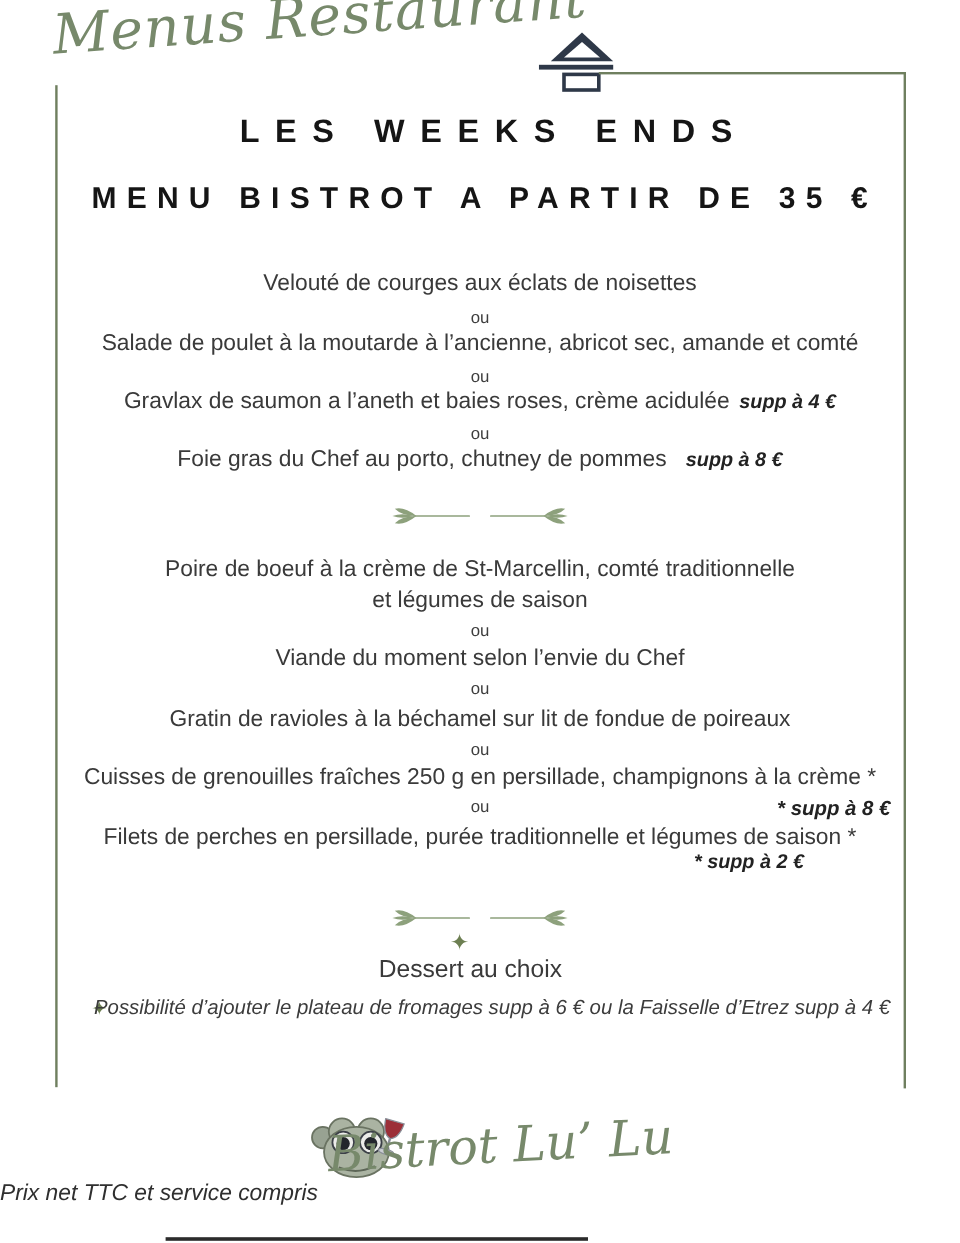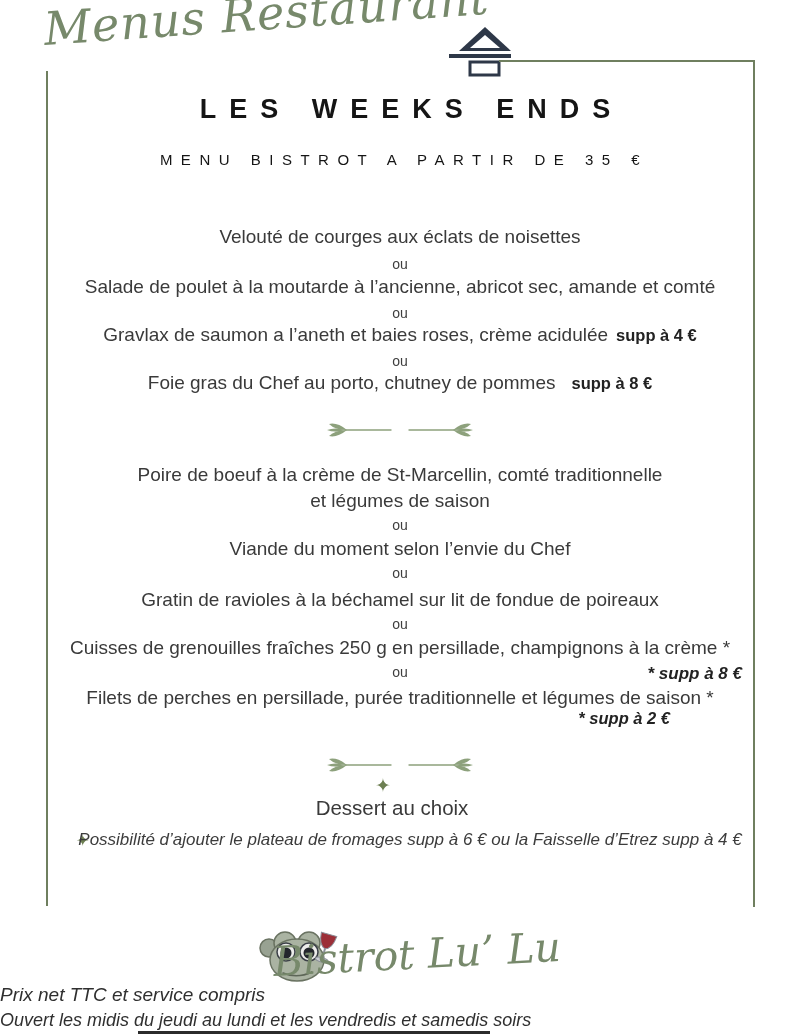--- a/index.html
+++ b/index.html
@@ -17,25 +17,25 @@
   .brand-script{
     position:absolute;left:42px;top:2px;
     font-family:"DejaVu Serif",serif;font-style:italic;
     font-size:46px;color:#77896b;transform:rotate(-4deg);transform-origin:left top;
     letter-spacing:1px;white-space:nowrap;
   }
   .house{position:absolute;left:449px;top:26px;}
   
   .center{position:absolute;left:0;width:800px;text-align:center;}
   .title-main{top:94px;font-size:27px;font-weight:bold;color:#151515;letter-spacing:13px;padding-left:23px;box-sizing:border-box;}
-  .title-sub{top:151px;font-size:15px;font-weight:normal;color:#151515;letter-spacing:8.5px;padding-left:8px;box-sizing:border-box;}
+  .title-sub{top:151px;font-size:25px;font-weight:bold;color:#151515;letter-spacing:8.5px;padding-left:8px;box-sizing:border-box;}
   
   .dish{font-size:19px;color:#3a3a3a;white-space:nowrap;}
   .ou{font-size:14px;color:#3e3e3e;}
-  .supp{font-weight:bold;font-size:16.5px;color:#222;margin-left:8px;white-space:nowrap;}
+  .supp{font-weight:bold;font-style:italic;font-size:16.5px;color:#222;margin-left:8px;white-space:nowrap;}
   .supp-right{position:absolute;right:58px;top:0;font-weight:bold;font-style:italic;font-size:17px;color:#222;white-space:nowrap;}
   .supp-line{position:absolute;left:0;width:728px;text-align:right;padding-right:58px;box-sizing:border-box;
              font-weight:bold;font-style:italic;font-size:16.5px;color:#222;}
   
   .divider{position:absolute;left:0;width:800px;text-align:center;}
   .star-solo{top:774px;font-size:19px;color:#6d7f52;padding-right:34px;box-sizing:border-box;}
   .dessert-title{top:796px;font-size:20.5px;color:#3a3a3a;padding-right:16px;box-sizing:border-box;}
   .note-row{position:absolute;left:60px;top:830px;width:700px;text-align:center;
             font-style:italic;font-size:17px;color:#3c3c3c;white-space:nowrap;}
   .note-star{position:absolute;left:76px;top:831px;font-size:16px;color:#6d7f52;font-style:normal;}
@@ -148,16 +148,15 @@
     <path d="M28,49 Q42,55 57,48" fill="none" stroke="#5d6657" stroke-width="1.6" stroke-linecap="round"></path>
     <g transform="translate(66,6) rotate(16)">
       <path d="M1,2 L17,2 Q16,15 9,17 Q2,15 1,2 Z" fill="#9c2f38" stroke="#8a8f98" stroke-width="1"></path>
       <line x1="9" y1="17" x2="9" y2="27" stroke="#8a8f98" stroke-width="2"></line>
       <ellipse cx="9" cy="28.5" rx="6.5" ry="2.2" fill="#c9ccd2" stroke="#8a8f98" stroke-width="1"></ellipse>
     </g>
   </svg>
   <div class="logo-script">Bistrot Lu’ Lu</div>
 
   <div class="foot-line foot-1">Prix net TTC et service compris</div>
-  <div class="foot-line foot-2">Ouvert les midis du jeudi au lundi et les vendredis et samedis soirs</div>
 
   <div class="rule-bottom"></div>
 </div>
 
 </body></html>

